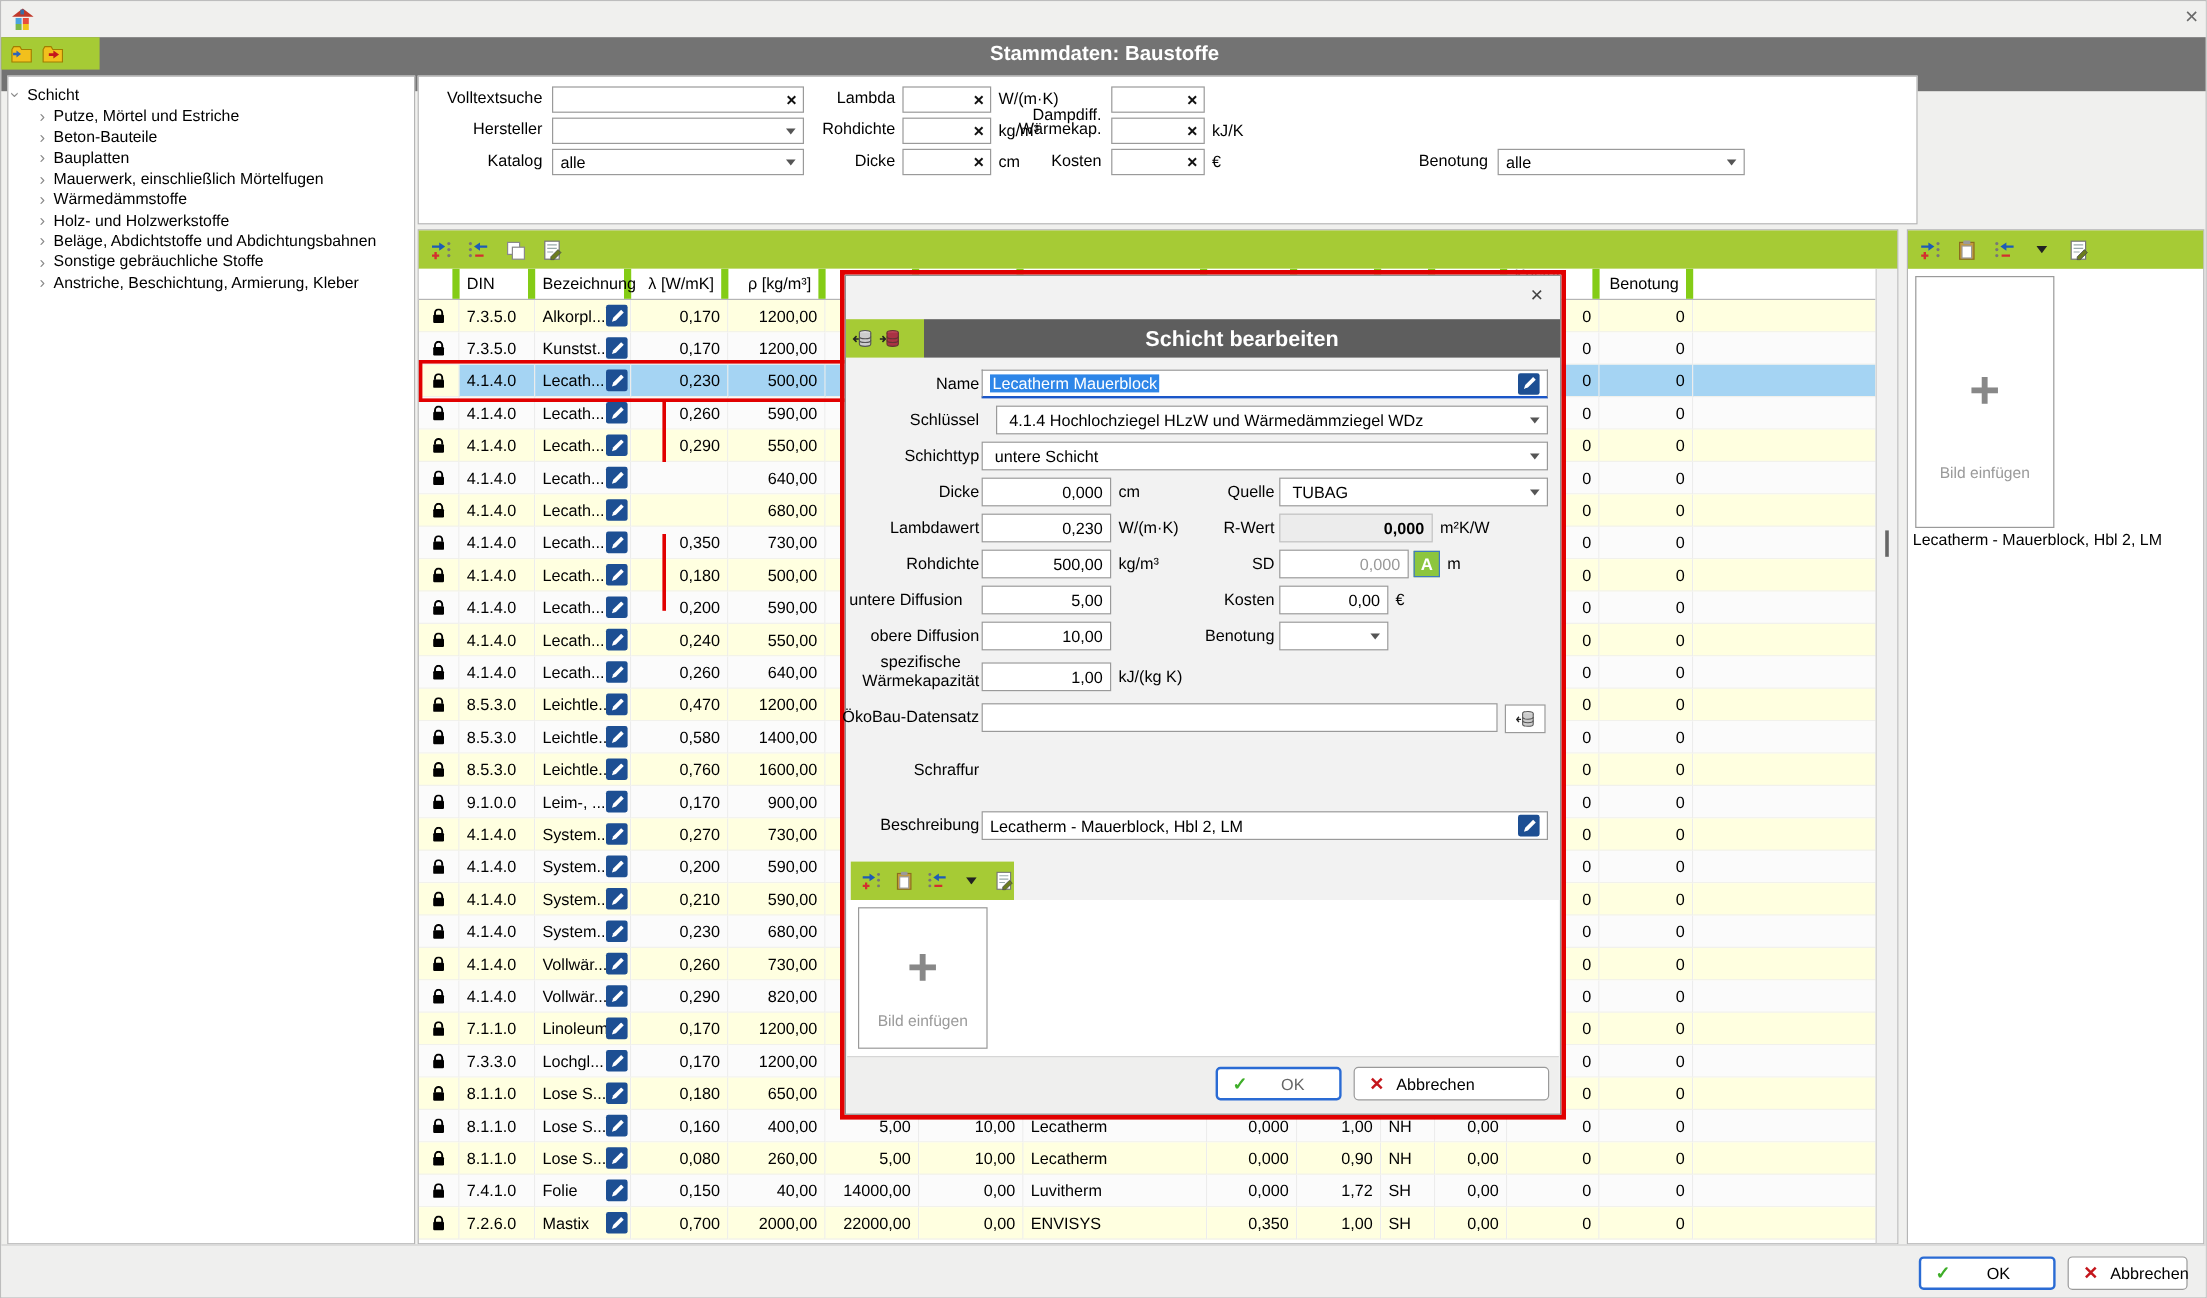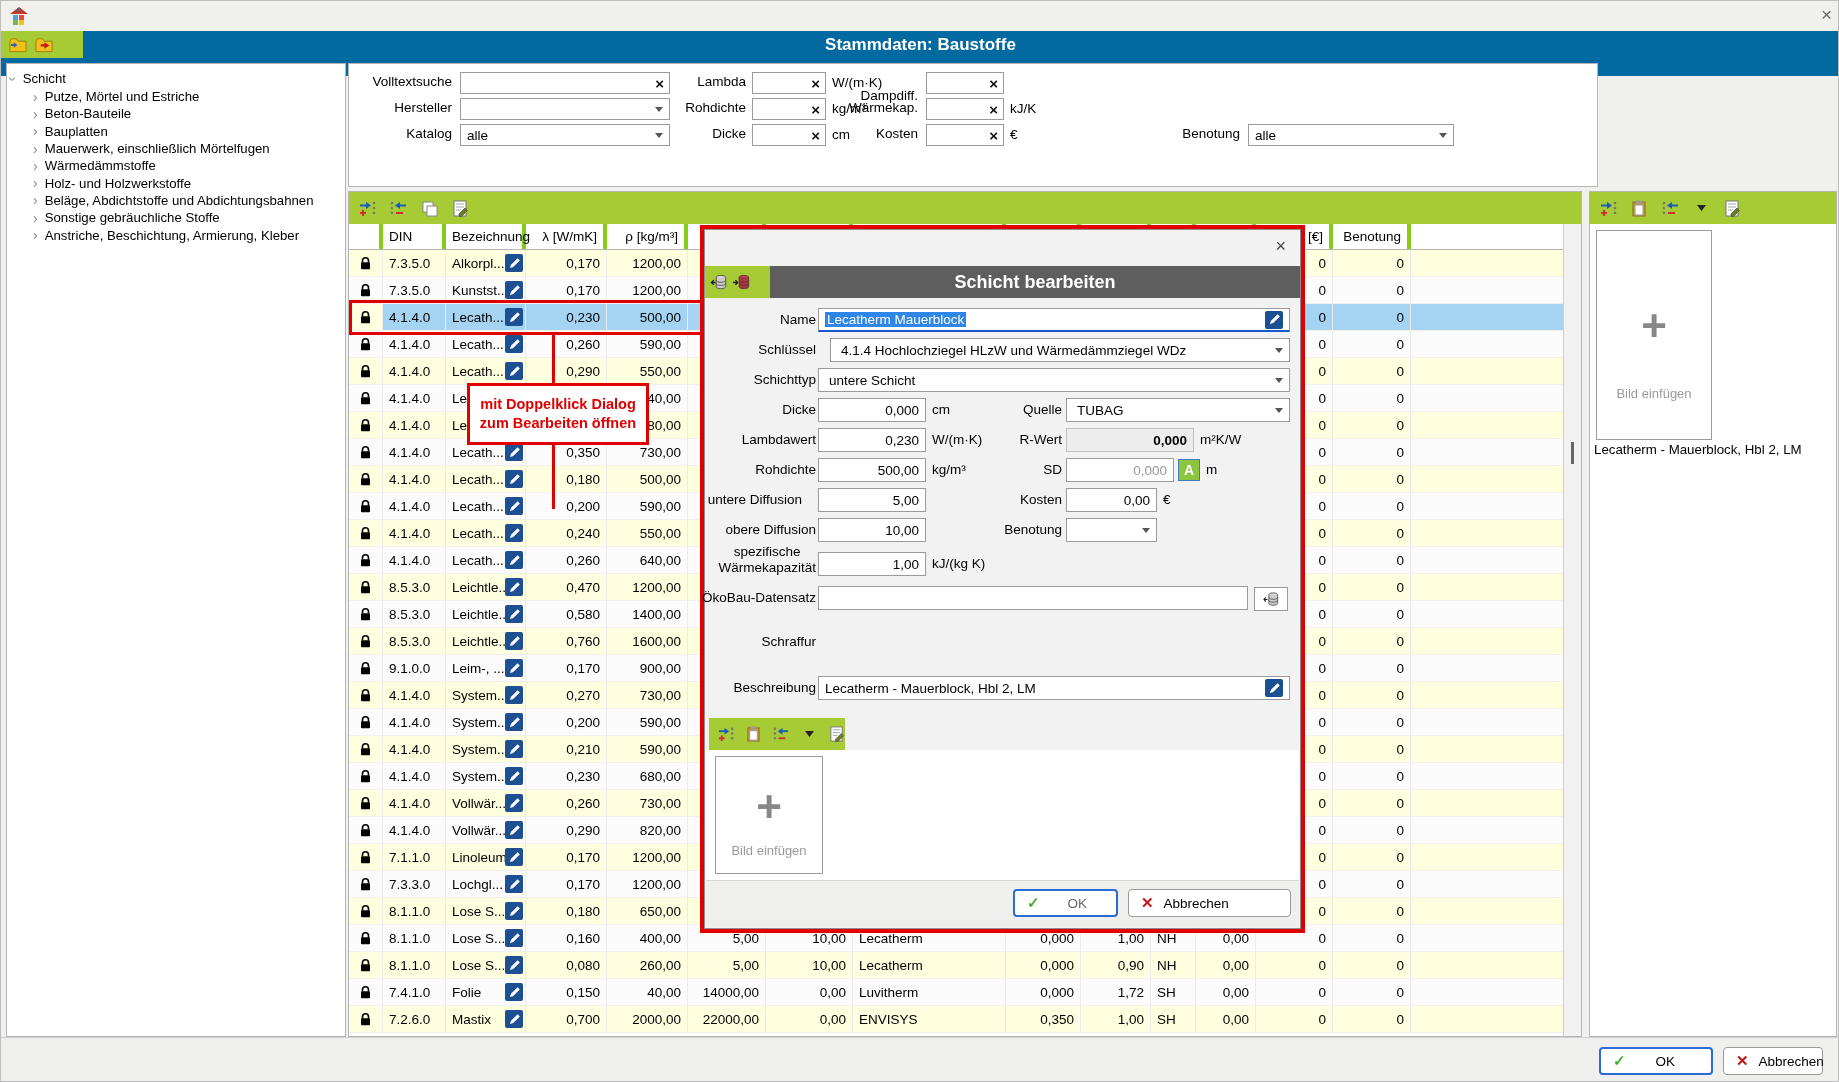--- a/index.html
+++ b/index.html
@@ -4,21 +4,21 @@
 <style>
   *{box-sizing:border-box;margin:0;padding:0}
   html,body{background:#d8d8d8}
   #app{position:relative;width:1839px;height:1082px;background:#f0f0ee;
        font-family:"Liberation Sans",sans-serif;font-size:13.5px;color:#000;
        overflow:hidden;border:1px solid #bdbdbd}
   .abs{position:absolute}
   
   #titlebar{left:0;top:0;width:1839px;height:30px;background:#f0f0ee}
   #win-close{right:8px;top:4px;font-size:19px;color:#6a6a6a;cursor:pointer;line-height:20px}
-  #toolbar{left:0;top:30px;width:1839px;height:45px;background:#0369a1}
+  #toolbar{left:0;top:30px;width:1839px;height:45px;background:#737373}
   #toolbar-green{left:0;top:0;width:82px;height:27px;background:#a6cb35;display:flex;align-items:center;gap:8px;padding-left:8px}
   #app-title{left:0;top:0;width:100%;height:27px;text-align:center;line-height:27px;color:#fff;font-weight:bold;font-size:17px}
   
   #tree-panel{left:5px;top:62px;width:340px;height:974px;background:#fff;border:1px solid #b5b5b5;padding:5px 0 0 4px;overflow:hidden}
   .tree-root{display:flex;align-items:center;gap:7px;height:19px;font-size:13.2px}
   .tree-item{display:flex;align-items:center;gap:7px;height:17.3px;padding-left:22px;font-size:13.2px;cursor:default}
   .chev-r{color:#8a8a8a;font-size:14px;line-height:10px;display:inline-block}
   .chev-d{transform:rotate(90deg)}
   
   #filter-panel{left:347px;top:62px;width:1250px;height:124px;background:#fff;border:1px solid #b5b5b5}
@@ -29,21 +29,21 @@
   .chevbox{margin-left:auto;margin-right:6px;width:0;height:0;border-left:4.5px solid transparent;border-right:4.5px solid transparent;border-top:5px solid #555}
   .unit{position:absolute;white-space:nowrap;line-height:22px}
   
   .gtoolbar{background:#a6cb35;display:flex;align-items:center;gap:13px;padding-left:9px}
   .ticon{width:18px;height:18px;display:flex;align-items:center;justify-content:center;cursor:pointer}
   
   #table-box{left:347px;top:190px;width:1234px;height:846px;background:#fff;border:1px solid #b5b5b5}
   #table-toolbar{position:absolute;left:0;top:0;width:100%;height:32px}
   #thead{position:absolute;left:0;top:32px;right:18px;height:26px;display:flex;border-bottom:1px solid #b5b5b5;background:#fff}
   #tbody{position:absolute;left:0;top:58px;right:18px;bottom:0;overflow:hidden}
-  .hcell{display:flex;align-items:center;padding:0 6px;border-right:4px solid #84cc16;height:100%}
+  .hcell{display:flex;align-items:center;padding:0 6px;border-right:6px solid #84cc16;height:100%}
   .trow{display:flex;height:27px}
   .cell{display:flex;align-items:center;height:100%;padding:0 6px;border-right:1px solid #ececec;border-bottom:1px solid #f1f1ec;overflow:hidden;white-space:nowrap}
   .num{justify-content:flex-end}
   .c-lock{width:34px;justify-content:center}
   .c-din{width:63px}.c-name{width:80px;padding-right:2px}.c-lam{width:81px}.c-rho{width:81px}
   .c-6{width:78px}.c-7{width:87px}.c-q{width:153px}.c-9{width:75px}.c-10{width:70px}
   .c-code{width:45px}.c-12{width:60px}.c-k{width:77px}.c-b{width:78px}.c-fill{flex:1;border-right:none}
   .odd .cell{background:#ffffe0}
   .even .cell{background:#fbfbfb}
   .sel .cell{background:#a5d4f3}
@@ -1181,24 +1181,20 @@
     <div id="rp-imgbox">
       <div class="plus-glyph" style="top:75px">+</div>
       <div class="img-ph-label" style="top:155px">Bild einfügen</div>
     </div>
     <div id="rp-caption">Lecatherm - Mauerblock, Hbl 2, LM</div>
   </div>
 
   <div class="abs" id="row-frame"></div>
   <div class="abs" id="conn-a"></div>
   <div class="abs" id="conn-b"></div>
-  <div class="abs" id="callout">
-    <span>mit Doppelklick Dialog</span>
-    <span>zum Bearbeiten öffnen</span>
-  </div>
 
   <div class="abs" id="dialog-frame">
     <div id="dialog">
       <span id="dlg-close">×</span>
       <div id="dlg-header-green">
         <span class="ticon">
           <svg width="19" height="17" viewBox="0 0 19 17">
             <path d="M6 8.5h4M8 6L5.5 8.5 8 11" stroke="#222" stroke-width="1.4" fill="none" transform="translate(-4,0)"></path>
             <ellipse cx="11.5" cy="3" rx="5" ry="2" fill="#ddd" stroke="#555"></ellipse>
             <path d="M6.5 3v10c0 1.1 2.2 2 5 2s5-.9 5-2V3" fill="#ccc" stroke="#555"></path>

